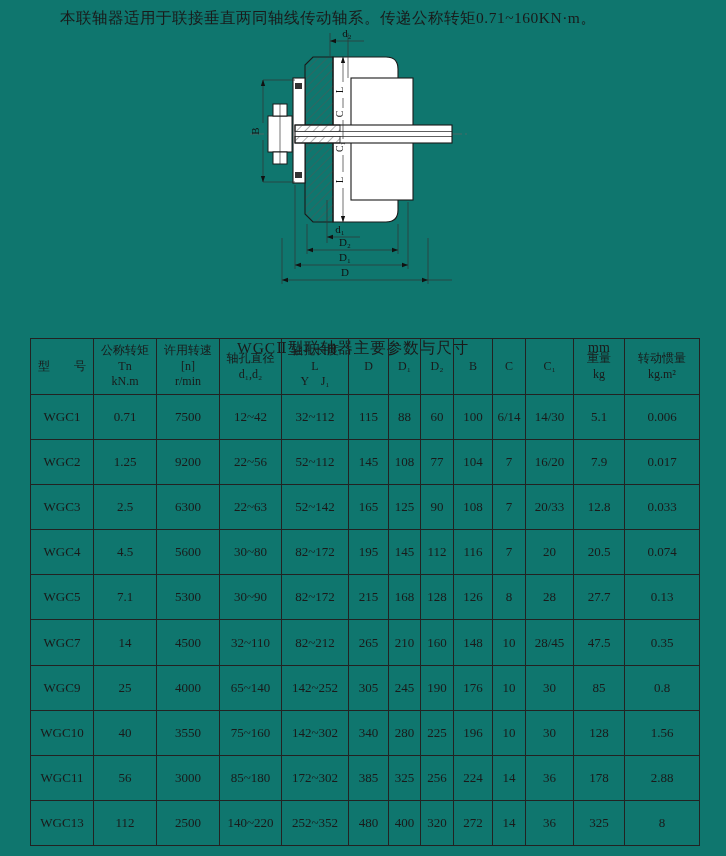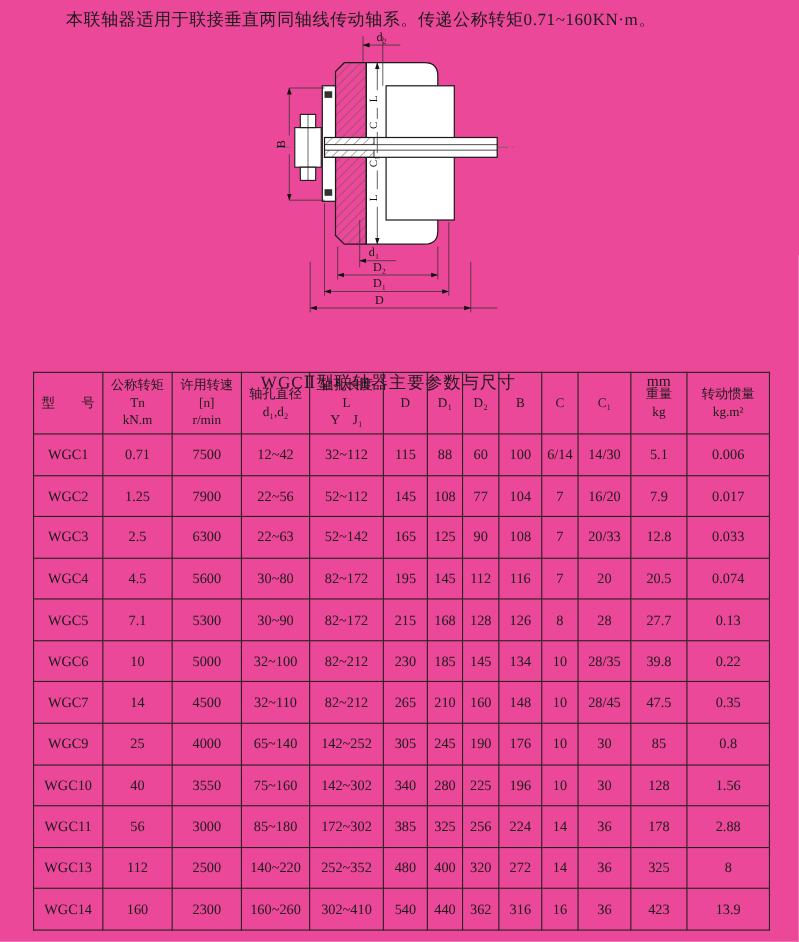--- a/index.html
+++ b/index.html
@@ -2,21 +2,21 @@
 <html><head>
 <meta charset="utf-8">
 <style>
   * { box-sizing: border-box; margin: 0; padding: 0; }
   body {
     font-family: "Liberation Serif", "DejaVu Serif", serif;
     background: #ffffff; color: #1a1a1a;
   }
   .page {
     position: relative; width: 726px; height: 856px;
-    background: #ec4899; overflow: hidden;
+    background: #0f766e; overflow: hidden;
   }
   .intro {
     position: absolute; left: 60px; top: 8px; width: 650px;
     font-size: 15.5px; letter-spacing: 0.5px;
   }
   .drawing-wrap { position: absolute; left: 0; top: 28px; width: 726px; height: 276px; }
   .caption-row { position: absolute; left: 0; top: 306px; width: 726px; height: 24px; margin-top: 32px; }
   .table-title { position: absolute; left: 237px; top: 0; font-size: 15.5px; letter-spacing: 1px; }
   .table-unit  { position: absolute; left: 588px; top: 2px; font-size: 14px; }
   table.spec {
@@ -187,21 +187,21 @@
           <td>60</td>
           <td>100</td>
           <td>6/14</td>
           <td>14/30</td>
           <td>5.1</td>
           <td>0.006</td>
         </tr>
         <tr>
           <td>WGC2</td>
           <td>1.25</td>
-          <td>7900</td>
+          <td>9200</td>
           <td>22~56</td>
           <td>52~112</td>
           <td>145</td>
           <td>108</td>
           <td>77</td>
           <td>104</td>
           <td>7</td>
           <td>16/20</td>
           <td>7.9</td>
           <td>0.017</td>
@@ -245,35 +245,20 @@
           <td>215</td>
           <td>168</td>
           <td>128</td>
           <td>126</td>
           <td>8</td>
           <td>28</td>
           <td>27.7</td>
           <td>0.13</td>
         </tr>
         <tr>
-          <td>WGC6</td>
-          <td>10</td>
-          <td>5000</td>
-          <td>32~100</td>
-          <td>82~212</td>
-          <td>230</td>
-          <td>185</td>
-          <td>145</td>
-          <td>134</td>
-          <td>10</td>
-          <td>28/35</td>
-          <td>39.8</td>
-          <td>0.22</td>
-        </tr>
-        <tr>
           <td>WGC7</td>
           <td>14</td>
           <td>4500</td>
           <td>32~110</td>
           <td>82~212</td>
           <td>265</td>
           <td>210</td>
           <td>160</td>
           <td>148</td>
           <td>10</td>
@@ -334,31 +319,16 @@
           <td>252~352</td>
           <td>480</td>
           <td>400</td>
           <td>320</td>
           <td>272</td>
           <td>14</td>
           <td>36</td>
           <td>325</td>
           <td>8</td>
         </tr>
-        <tr>
-          <td>WGC14</td>
-          <td>160</td>
-          <td>2300</td>
-          <td>160~260</td>
-          <td>302~410</td>
-          <td>540</td>
-          <td>440</td>
-          <td>362</td>
-          <td>316</td>
-          <td>16</td>
-          <td>36</td>
-          <td>423</td>
-          <td>13.9</td>
-        </tr>
       </tbody>
   </table>
 
 </div>
 
 </body></html>

